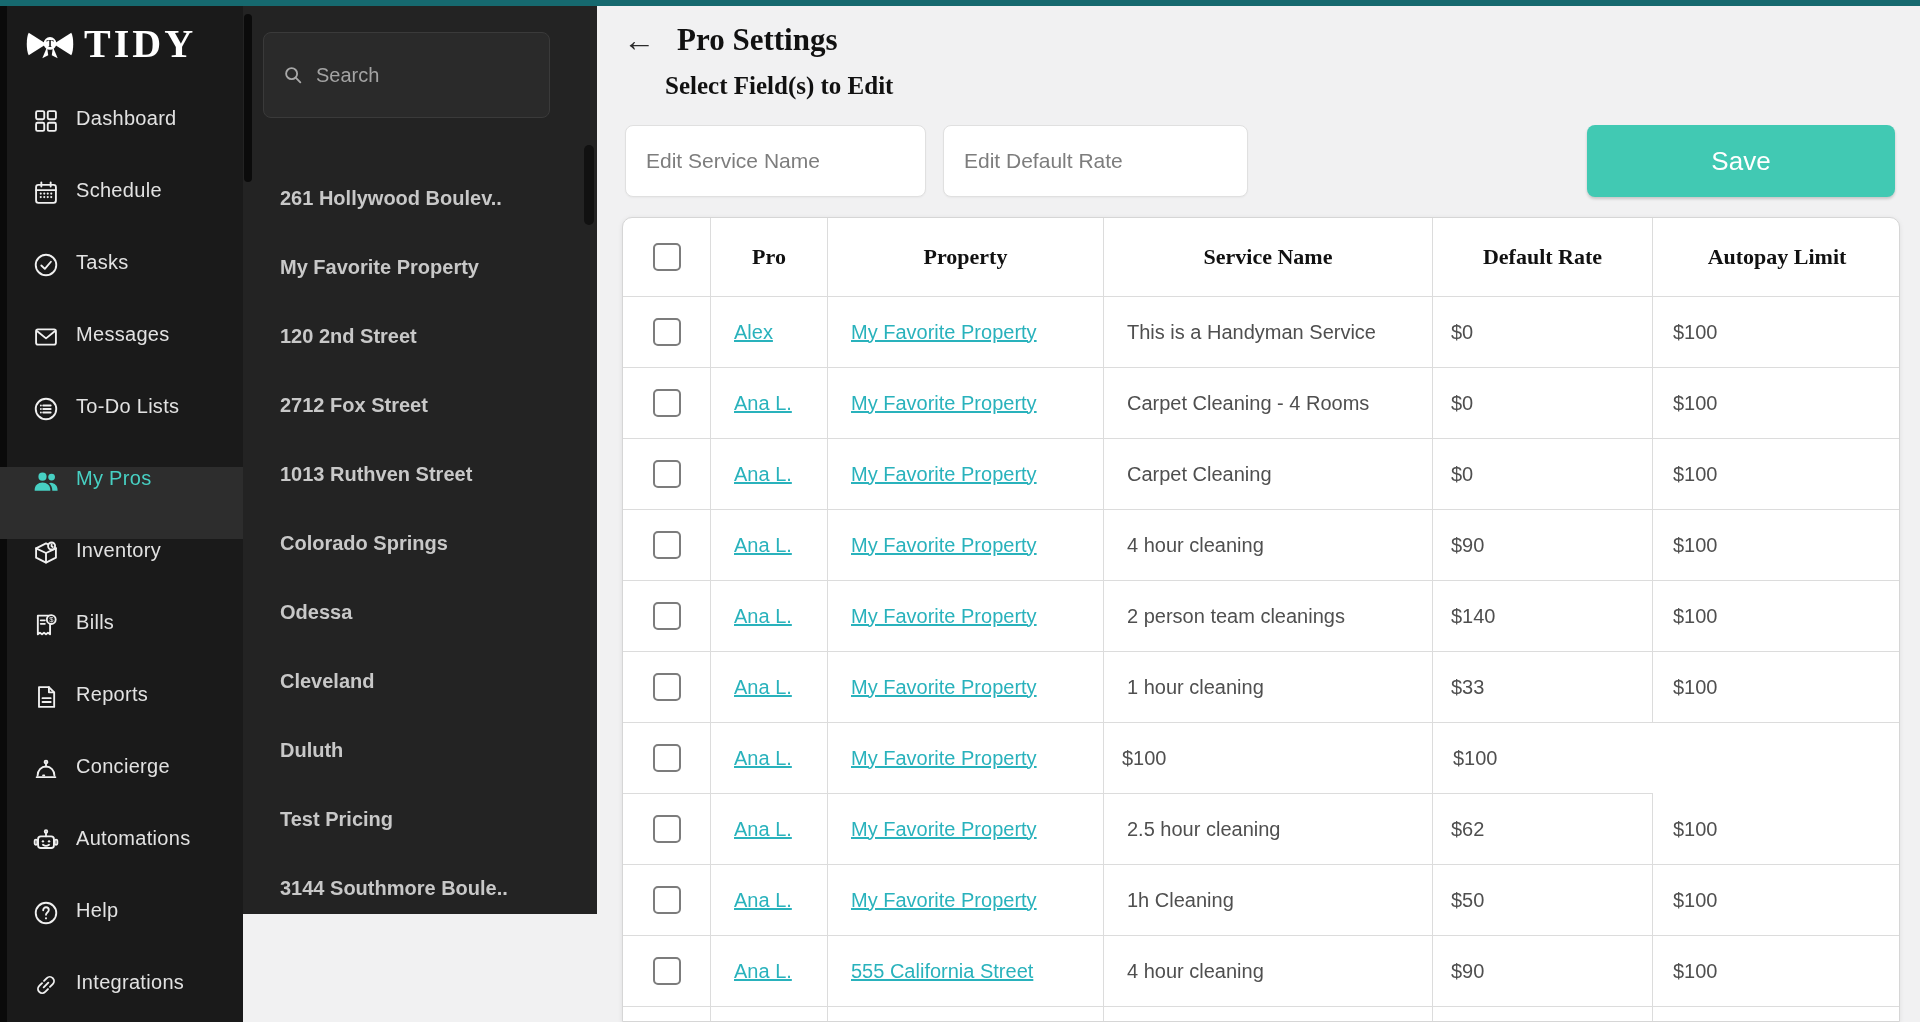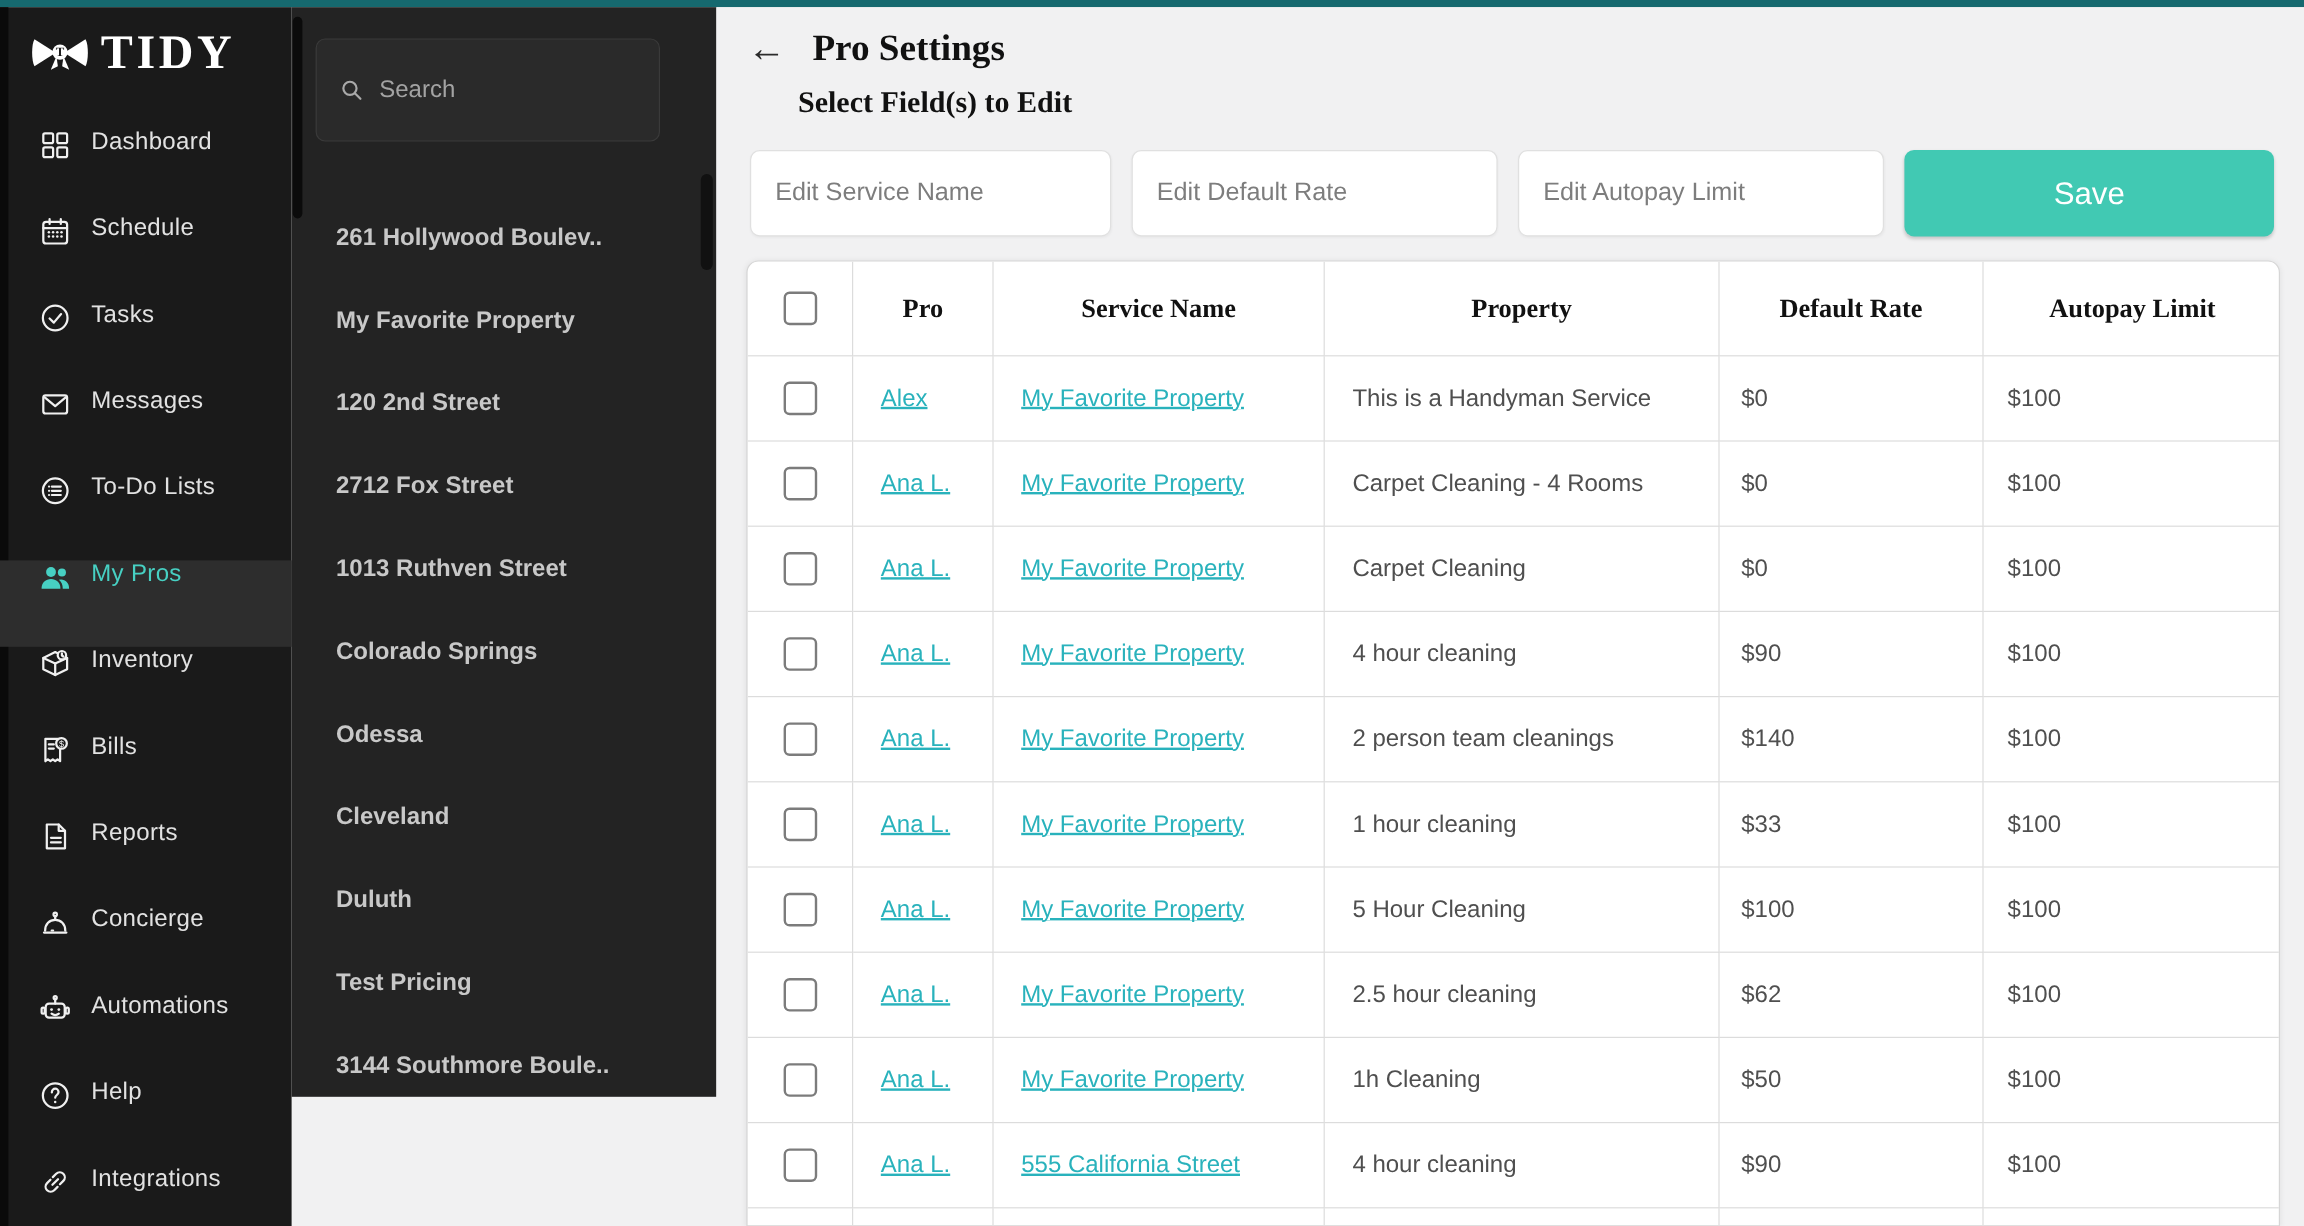--- a/index.html
+++ b/index.html
@@ -287,31 +287,30 @@
   <div id="panel-scroll-thumb"></div>
 </div>
 
 <div id="main">
   <div id="back-arrow">←</div>
   <div id="page-title" class="serif">Pro Settings</div>
   <div id="page-subtitle" class="serif">Select Field(s) to Edit</div>
 
   <input id="edit-service" class="edit-input" placeholder="Edit Service Name" style="">
   <input id="edit-rate" class="edit-input" placeholder="Edit Default Rate" style="">
-  <input id="edit-autopay" class="edit-input" placeholder="Edit Autopay Limit" style="">
   <button id="save-btn">Save</button>
 
   <div id="table">
     <div class="tr head">
       <div class="td th td-check">
         <div class="checkbox"></div>
       </div>
       <div class="td th">Pro</div>
+      <div class="td th">Property</div>
       <div class="td th">Service Name</div>
-      <div class="td th">Property</div>
       <div class="td th">Default Rate</div>
       <div class="td th">Autopay Limit</div>
     </div>
     <div id="table-body">
         <div class="tr body-row">
     <div class="td td-check">
       <div class="checkbox"></div>
     </div>
     <div class="td td-pro">
             <a class="link">Alex</a>
@@ -396,21 +395,20 @@
         <div class="tr body-row">
     <div class="td td-check">
       <div class="checkbox"></div>
     </div>
     <div class="td td-pro">
             <a class="link">Ana L.</a>
           </div>
     <div class="td td-prop">
             <a class="link">My Favorite Property</a>
           </div>
-    <div class="td td-service cell-text">5 Hour Cleaning</div>
     <div class="td td-rate cell-text">$100</div>
     <div class="td td-limit cell-text">$100</div>
   </div>
         <div class="tr body-row">
     <div class="td td-check">
       <div class="checkbox"></div>
     </div>
     <div class="td td-pro">
             <a class="link">Ana L.</a>
           </div>

